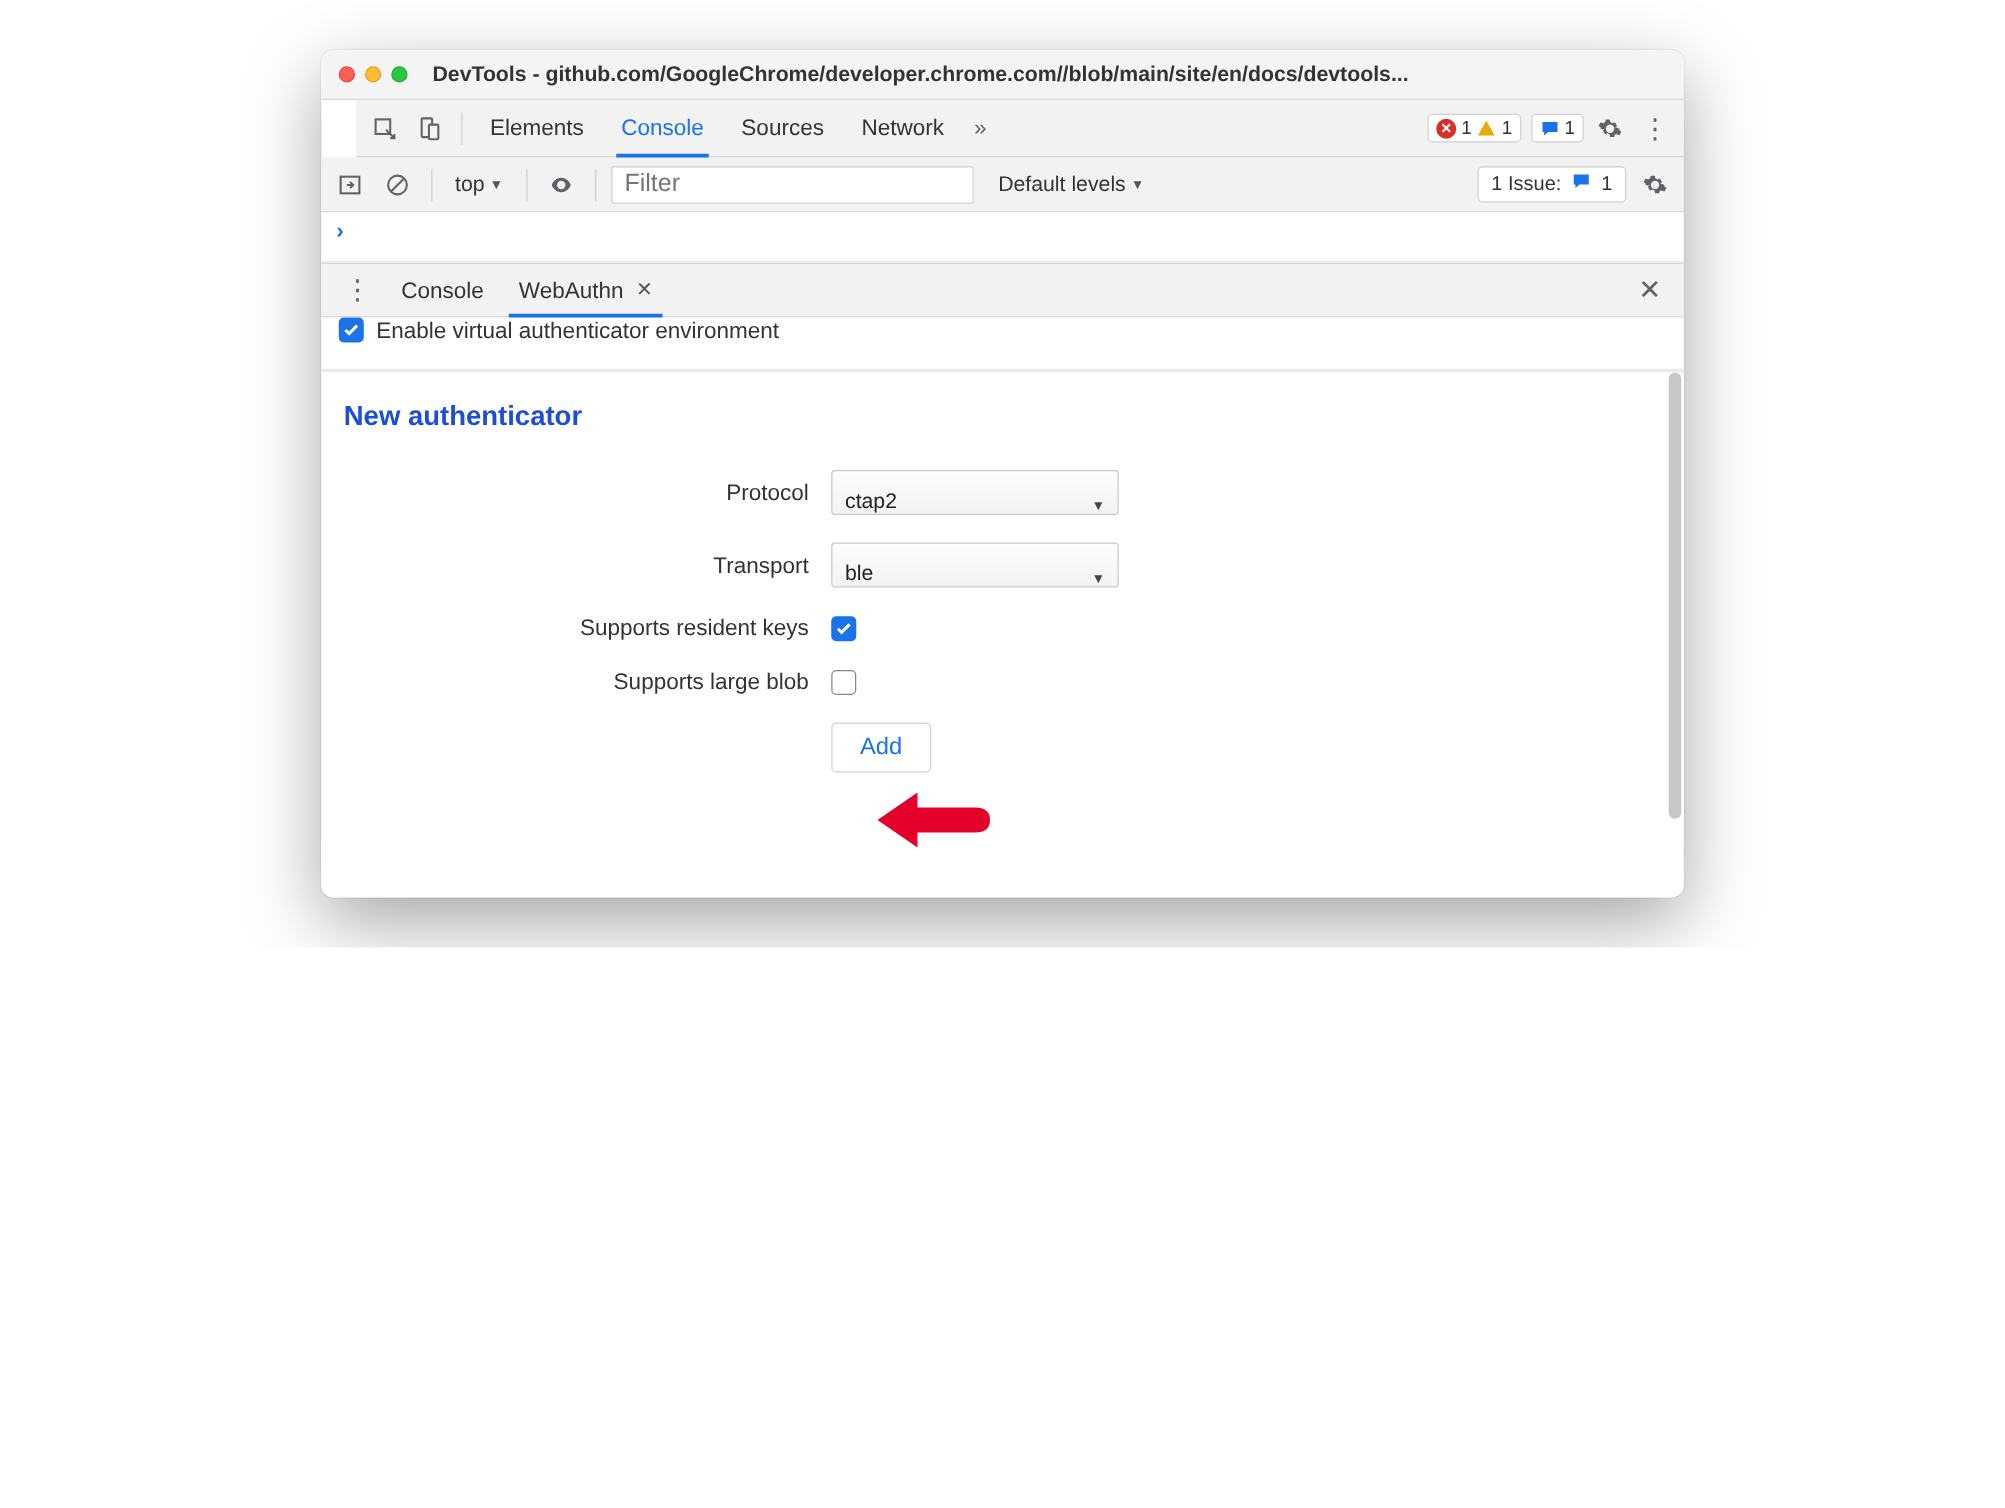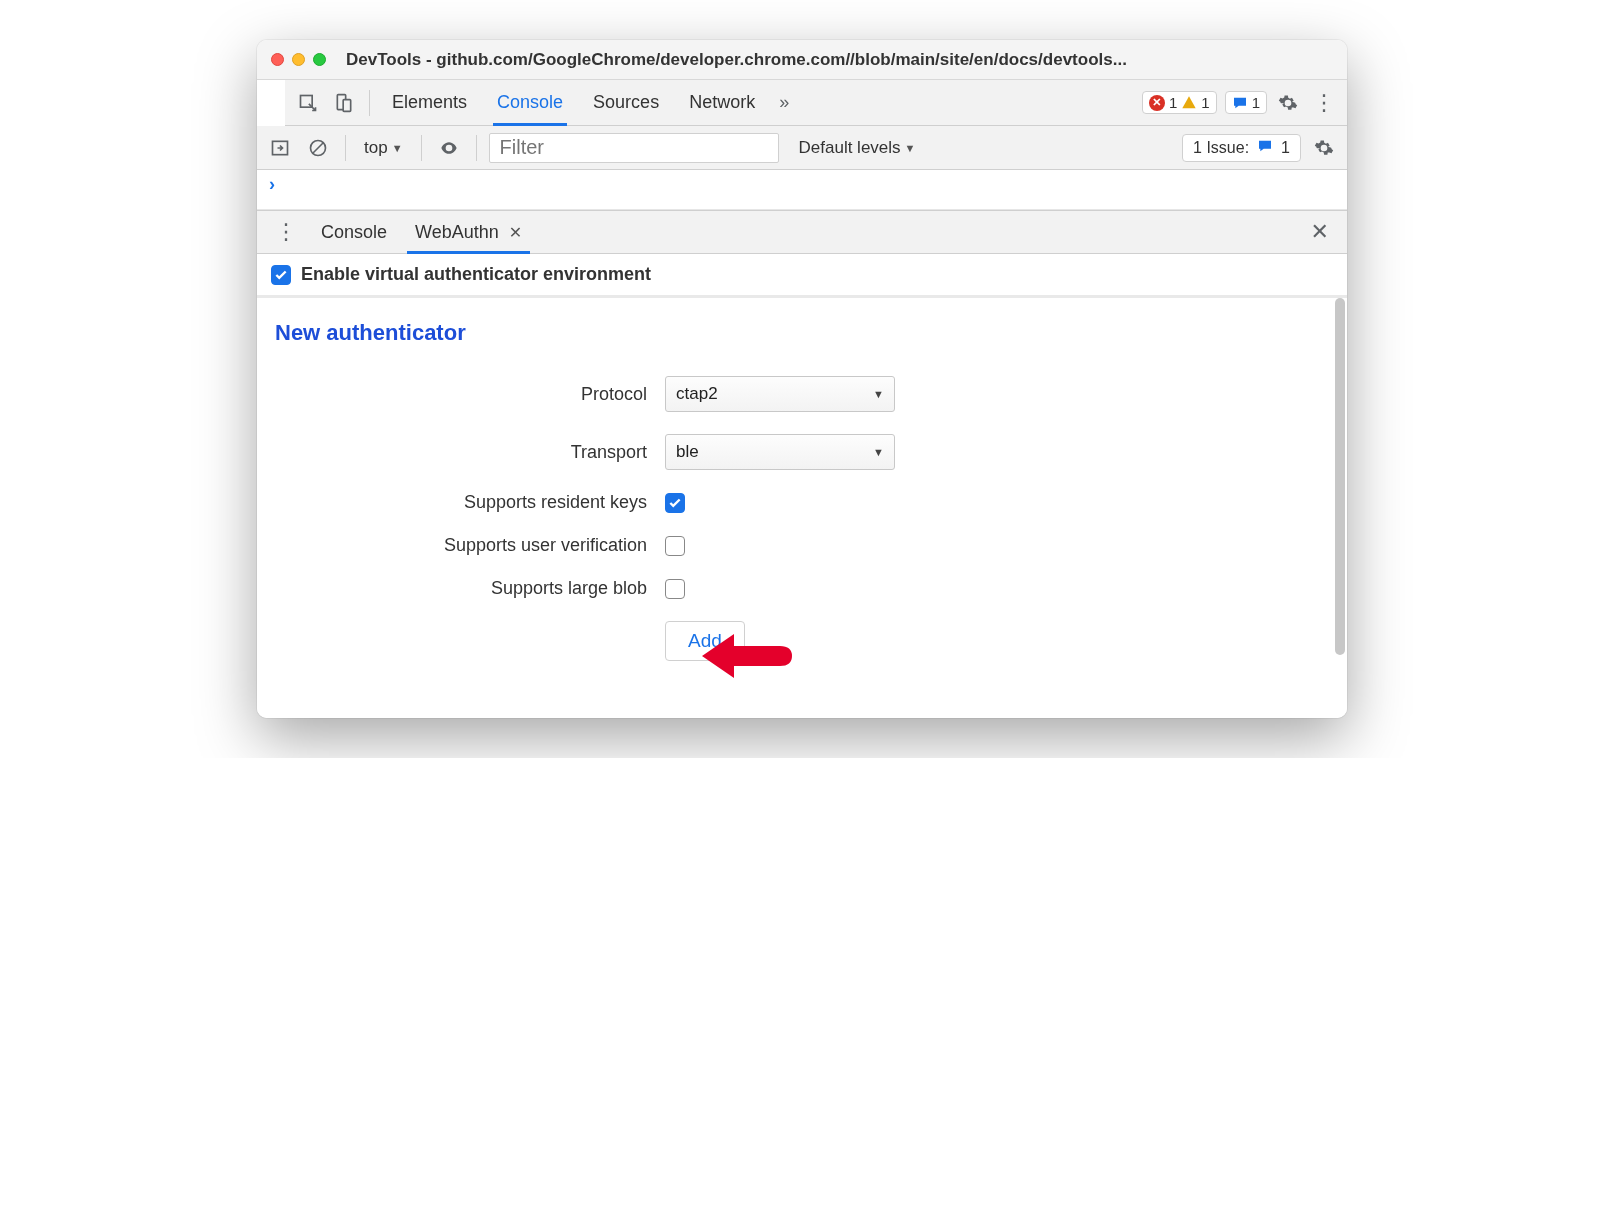--- a/index.html
+++ b/index.html
@@ -174,29 +174,28 @@
   .drawer-tab.active::after {
     content:"";
     position:absolute; bottom:0; left:6px; right:6px;
     height:3px; background:#1a73e8;
   }
   .close-x { font-size:16px; color:#555; cursor:pointer; margin-left:4px; }
   .drawer .spacer { flex:1; }
   .drawer-close { font-size:22px; color:#5f6367; padding:0 10px; cursor:pointer; }
   
   .enable-row {
-    display:flex; align-items:center;
+    display:flex; align-items:flex-start;
     height: 44px;
     padding: 0 14px;
     gap: 10px;
     font-size: 18px;
     color: #333;
     background:#fff;
     border-bottom: 3px solid #e9e9e9;
-    font-weight: bold;
   }
   .checkbox {
     width: 20px; height: 20px;
     border-radius: 4px;
     border: 1.5px solid #888;
     display:flex; align-items:center; justify-content:center;
     cursor:pointer;
     flex-shrink:0;
   }
   .checkbox.checked {
@@ -230,21 +229,21 @@
     font-size: 18px;
     color: #333;
   }
   .form-control { display:flex; align-items:center; }
   .select {
     width: 230px;
     height: 36px;
     border: 1px solid #c8c8c8;
     border-radius: 3px;
     background: linear-gradient(#fdfdfd,#f3f3f3);
-    display:flex; align-items:center; justify-content:space-between;
+    display:flex; align-items:flex-end; justify-content:space-between;
     padding: 0 10px;
     font-size: 17px;
     color:#222;
     cursor:pointer;
   }
   .select .arrow { font-size: 11px; color:#444; }
   .add-btn {
     height: 40px;
     border: 1px solid #d0d0d0;
     border-radius: 4px;
@@ -446,26 +445,20 @@
         <div class="form-label">Supports resident keys</div>
         <div class="form-control">
           <div class="checkbox checked">
             <svg viewBox="0 0 24 24" fill="none" stroke="#fff" stroke-width="4">
                 <path d="M4 12l5 5L20 6"></path>
               </svg>
           </div>
         </div>
       </div>
 
-      <div class="form-row">
-        <div class="form-label">Supports user verification</div>
-        <div class="form-control">
-          <div class="checkbox"></div>
-        </div>
-      </div>
 
       <div class="form-row">
         <div class="form-label">Supports large blob</div>
         <div class="form-control">
           <div class="checkbox"></div>
         </div>
       </div>
 
       <div class="form-row">
         <div class="form-label"></div>

